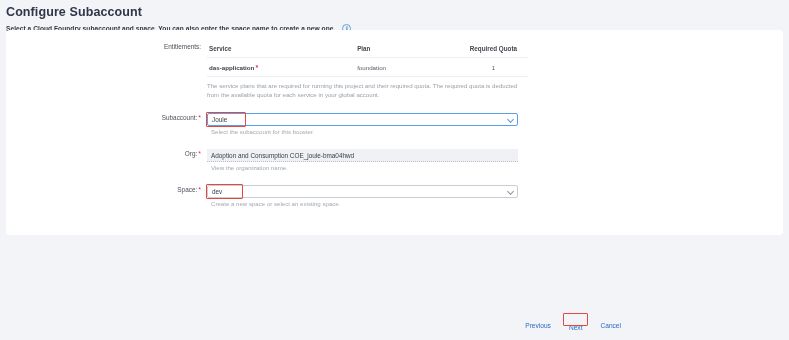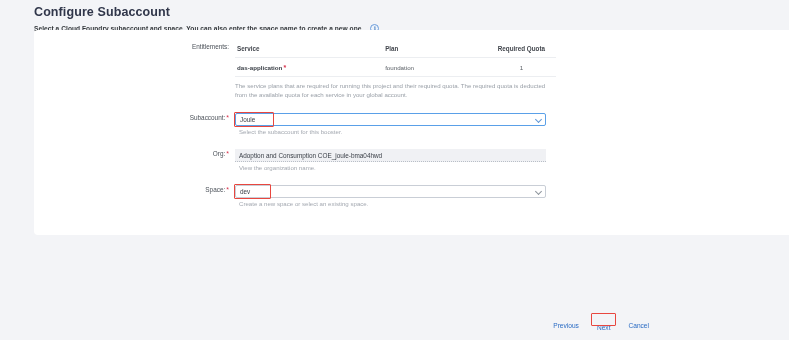--- a/index.html
+++ b/index.html
@@ -3,21 +3,21 @@
 <meta charset="utf-8">
 <style>
   * { box-sizing: border-box; margin: 0; padding: 0; }
   html, body {
     width: 789px; height: 340px;
     background: #f3f4f7;
     font-family: "Liberation Sans", sans-serif;
     -webkit-font-smoothing: antialiased;
     overflow: hidden;
   }
-  .page { position: relative; width: 633px; height: 340px; margin-left: 28px; }
+  .page { position: relative; width: 633px; height: 340px; }
 
   
   .header { padding: 5px 0 0 6px; }
   .page-title {
     font-size: 12.5px; font-weight: bold; color: #30364a;
     letter-spacing: .1px; line-height: 15px;
   }
   .subtitle-row {
     display: flex; align-items: center; gap: 7px;
     margin-top: 4px;

